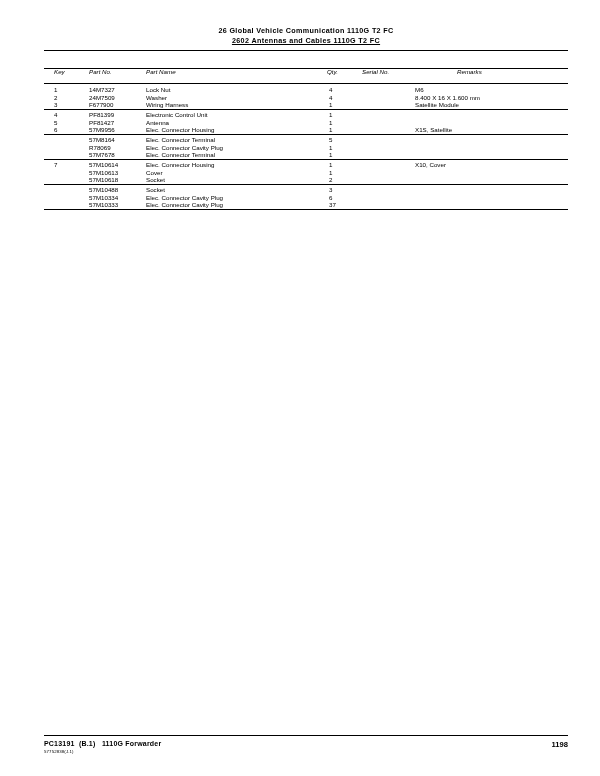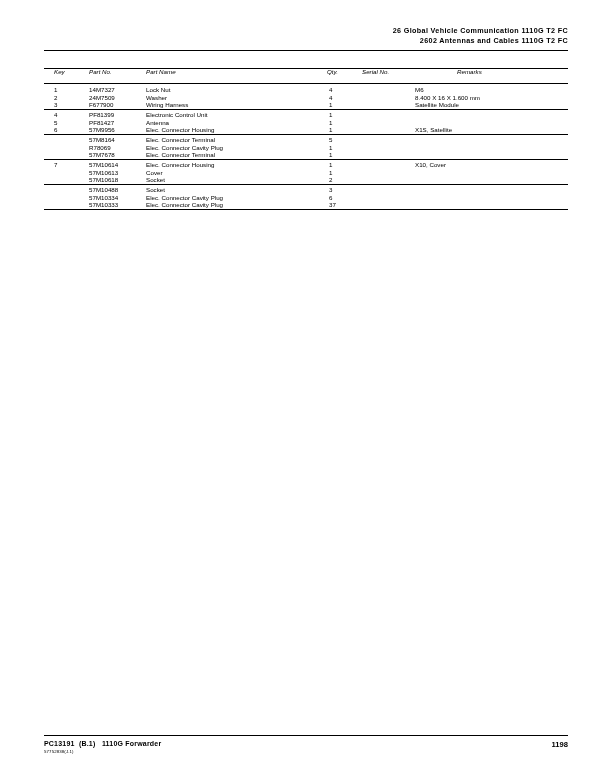--- a/index.html
+++ b/index.html
@@ -21,33 +21,34 @@
     width: 600px;
     height: 776px;
   }
 
   
   .header {
     position: absolute;
     left: 44px;
     top: 26px;
     width: 524px;
-    text-align: right;
+    text-align: center;
   }
   .header-line1 {
     font-size: 7.2px;
     font-weight: bold;
     letter-spacing: 0.35px;
     line-height: 10px;
   }
   .header-line2 {
     font-size: 7.2px;
     font-weight: bold;
     letter-spacing: 0.35px;
     line-height: 10px;
+    text-decoration: underline;
   }
   .header-rule {
     position: absolute;
     left: 44px;
     top: 50px;
     width: 524px;
     height: 1px;
     background: #000000;
   }
 

